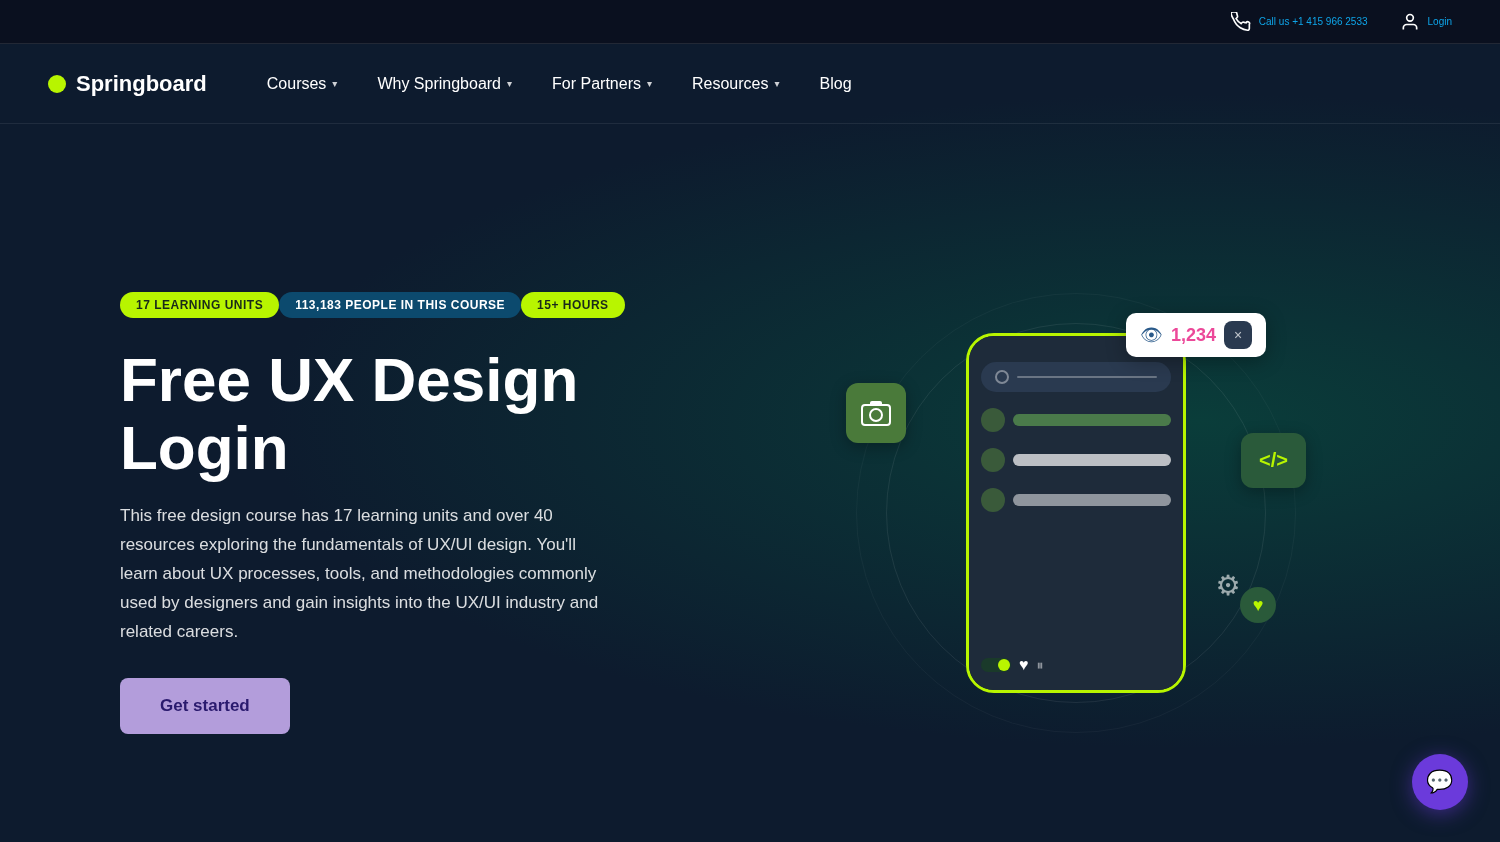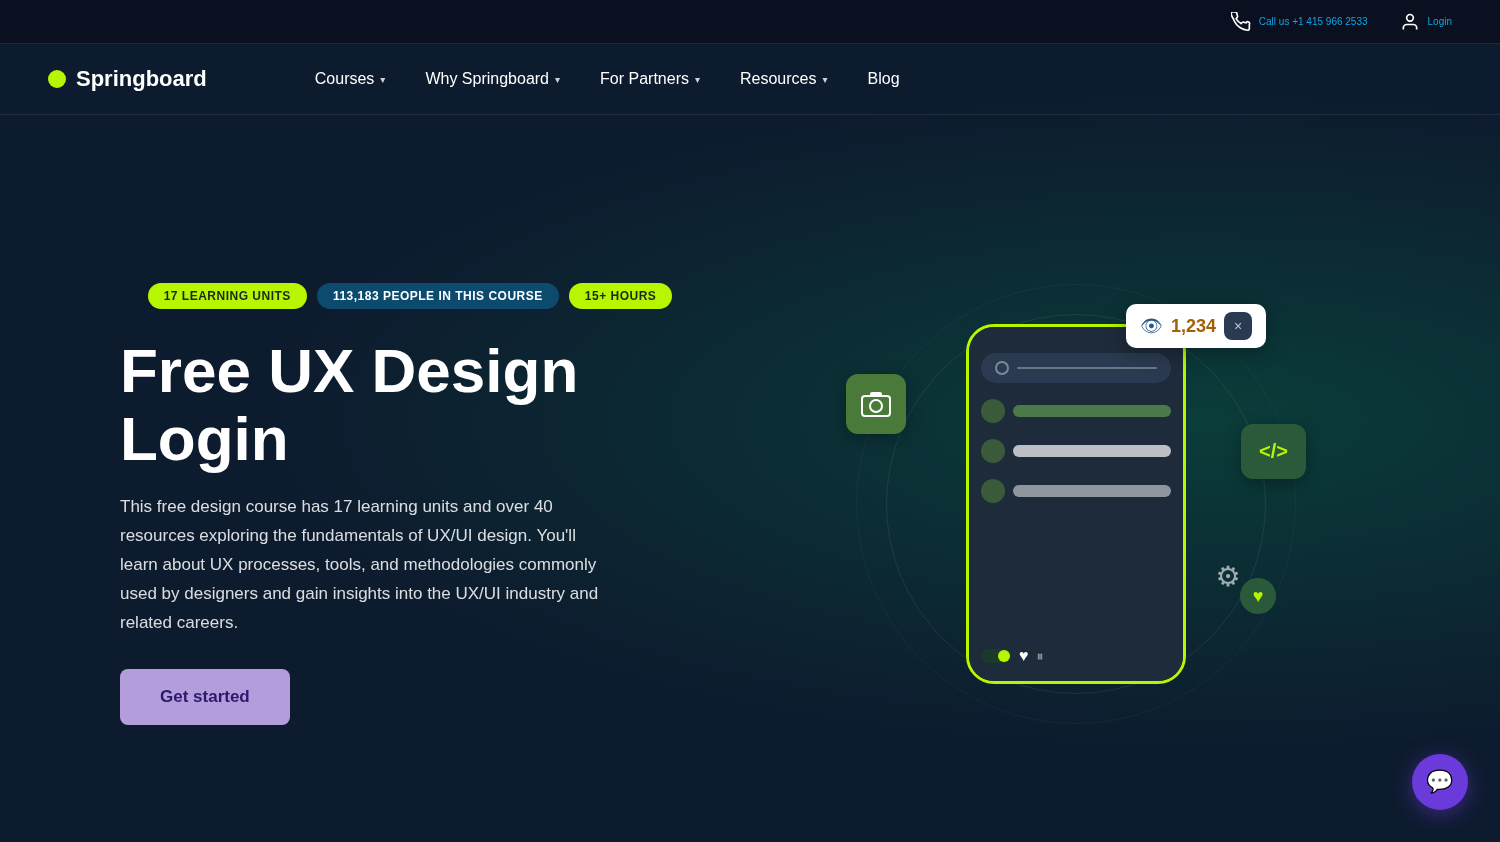--- a/index.html
+++ b/index.html
@@ -50,23 +50,22 @@
       height: 20px;
     }
 
     
     .navbar {
       position: relative;
       z-index: 10;
       display: flex;
       align-items: center;
       padding: 0 48px;
-      height: 71px;
+      height: 80px;
       border-bottom: 1px solid rgba(255,255,255,0.08);
-      gap: 48px;
     }
 
     .logo {
       display: flex;
       align-items: center;
       gap: 10px;
       margin-right: 60px;
     }
 
     .logo-dot {
@@ -114,23 +113,21 @@
       height: calc(842px - 44px - 80px);
     }
 
     .hero-left {
       flex: 0 0 580px;
     }
 
     .badges {
       display: flex;
       flex-wrap: wrap;
-      gap: 10px;
       margin-bottom: 28px;
-      justify-content: center;
     }
 
     .badge {
       padding: 6px 16px;
       border-radius: 20px;
       font-size: 12px;
       font-weight: 700;
       letter-spacing: 0.5px;
       text-transform: uppercase;
     }
@@ -341,21 +338,21 @@
     }
 
     .eye-icon-card {
       color: #2a5a8a;
       font-size: 18px;
     }
 
     .views-num {
       font-size: 18px;
       font-weight: 700;
-      color: #a16207;
+      color: #ec4899;
     }
 
     .close-btn {
       width: 28px;
       height: 28px;
       background: #2a3a50;
       border-radius: 8px;
       display: flex;
       align-items: center;
       justify-content: center;

